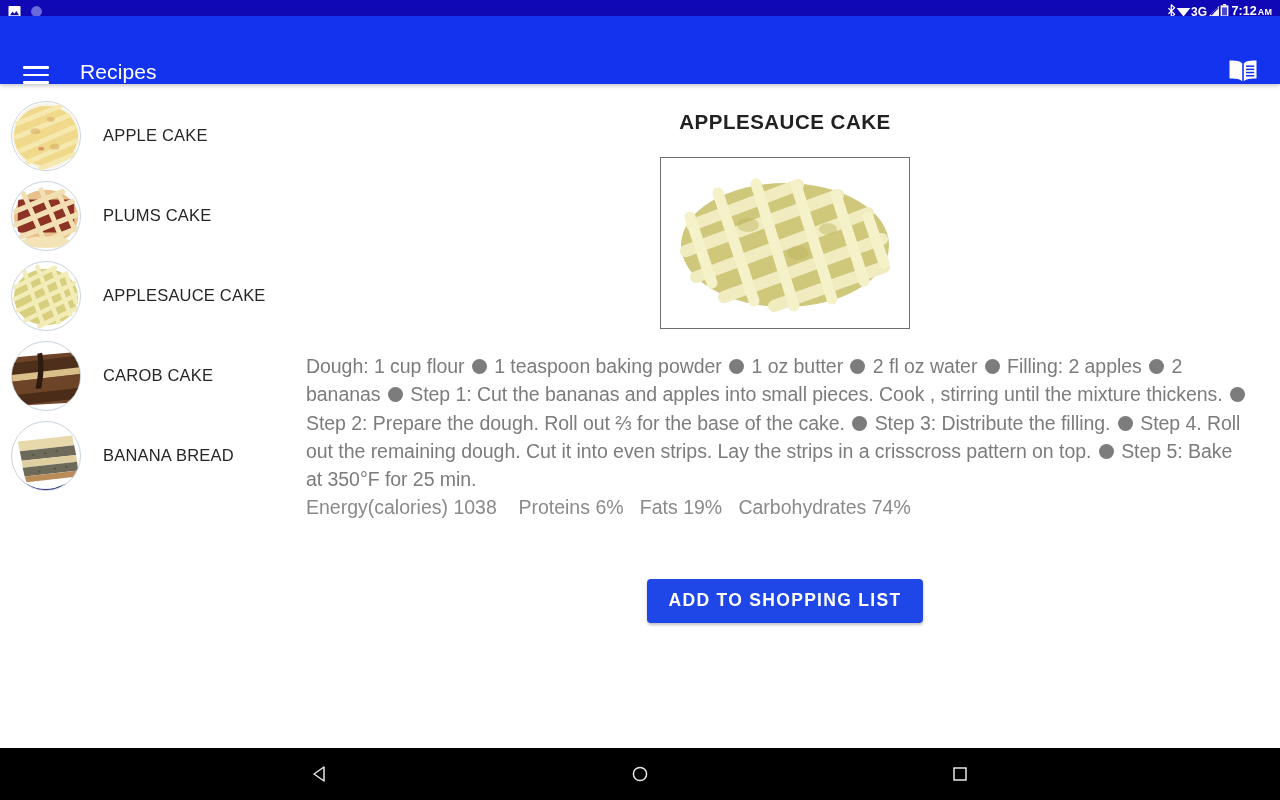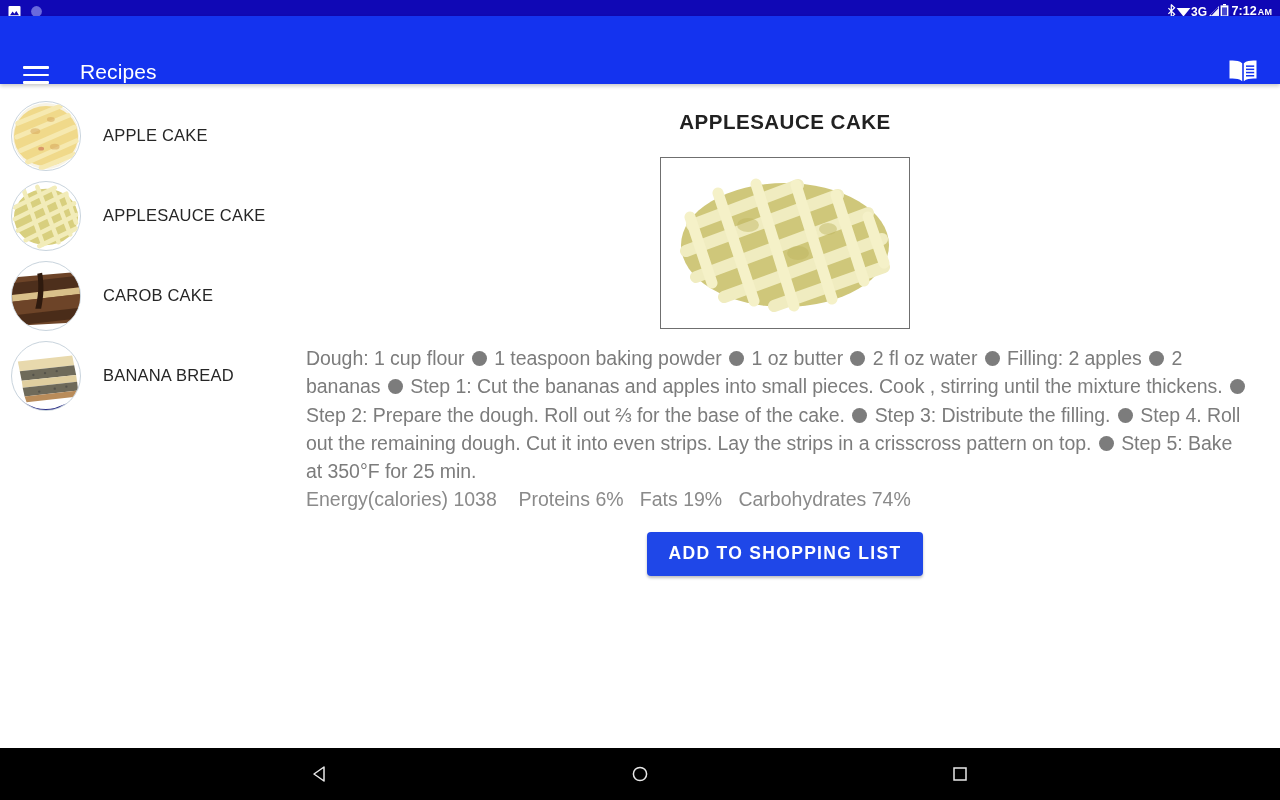--- a/index.html
+++ b/index.html
@@ -79,21 +79,21 @@
   }
   .hero-frame{
     width:250px; height:172px; margin:23px auto 0;
     border:1px solid #6f6f6f; background:#fff;
     display:flex; align-items:center; justify-content:center;
     overflow:hidden;
   }
   .hero-frame svg{ display:block; }
 
   .recipe-text{
-    margin:15px 0 0 4px;
+    margin:23px 0 0 4px;
     padding:0 30px 0 12px;
     font-size:19.5px; line-height:28.3px;
     color:#7c7c7c; font-weight:400;
     letter-spacing:-.05px;
     text-align:left;
   }
   .sep-dot{
     display:inline-block; width:15px; height:15px; border-radius:50%;
     background:#7c7c7c; vertical-align:baseline;
     position:relative; top:1px; margin:0 2px;
@@ -105,20 +105,21 @@
   }
   .cta-wrap{ display:flex; justify-content:center; margin-top:18px; }
   .cta-button{
     background:#1f47e8; color:#ffffff;
     border:none; border-radius:4px;
     padding:11px 22px 12px;
     font-family:"Liberation Sans", sans-serif;
     font-size:17.5px; font-weight:700; letter-spacing:1.3px;
     box-shadow:0 2px 3px rgba(0,0,0,.26);
     cursor:pointer;
+    margin-top:39px;
   }
 
   
   .nav-bar{
     position:absolute; bottom:0; left:0; width:1280px; height:52px;
     background:#000000; display:flex; align-items:center; justify-content:center;
   }
   .nav-btn{
     width:160px; display:flex; align-items:center; justify-content:center;
     cursor:pointer;
@@ -201,20 +202,44 @@
             <ellipse cx="24" cy="30" rx="5" ry="3"></ellipse>
             <ellipse cx="44" cy="46" rx="5" ry="3"></ellipse>
             <ellipse cx="40" cy="18" rx="4" ry="2.5"></ellipse>
           </g>
           <ellipse cx="30" cy="48" rx="3" ry="2" fill="#c96a52" opacity=".6"></ellipse>
         </svg>
       </div>
       <div class="recipe-name">APPLE CAKE</div>
     </div>
 
+    <div class="recipe-item">
+      <div class="thumb">
+        <svg viewBox="0 0 70 70">
+          <circle cx="35" cy="35" r="34" fill="#ffffff"></circle>
+          <ellipse cx="35" cy="36" rx="33" ry="28" fill="#e8c08a"></ellipse>
+          <g fill="#8c3326">
+            <rect x="6" y="18" width="58" height="34" rx="3"></rect>
+          </g>
+          <g stroke="#f2dfb4" stroke-width="5.5" stroke-linecap="round">
+            <line x1="4" y1="30" x2="52" y2="10"></line>
+            <line x1="4" y1="44" x2="62" y2="20"></line>
+            <line x1="10" y1="56" x2="66" y2="34"></line>
+            <line x1="26" y1="64" x2="66" y2="48"></line>
+          </g>
+          <g stroke="#f2dfb4" stroke-width="5" stroke-linecap="round">
+            <line x1="12" y1="12" x2="34" y2="62"></line>
+            <line x1="30" y1="8" x2="52" y2="60"></line>
+            <line x1="48" y1="12" x2="64" y2="48"></line>
+          </g>
+          <ellipse cx="35" cy="62" rx="26" ry="6" fill="#f5e3b8"></ellipse>
+        </svg>
+      </div>
+      <div class="recipe-name">PLUMS CAKE</div>
+    </div>
 
     <div class="recipe-item">
       <div class="thumb">
         <svg viewBox="0 0 70 70">
           <circle cx="35" cy="35" r="34" fill="#ffffff"></circle>
           <ellipse cx="35" cy="36" rx="33" ry="29" fill="#d8cf7e"></ellipse>
           <g stroke="#f2ecb9" stroke-width="4.6" stroke-linecap="round">
             <line x1="3" y1="26" x2="44" y2="6"></line>
             <line x1="3" y1="38" x2="56" y2="12"></line>
             <line x1="6" y1="50" x2="64" y2="22"></line>

